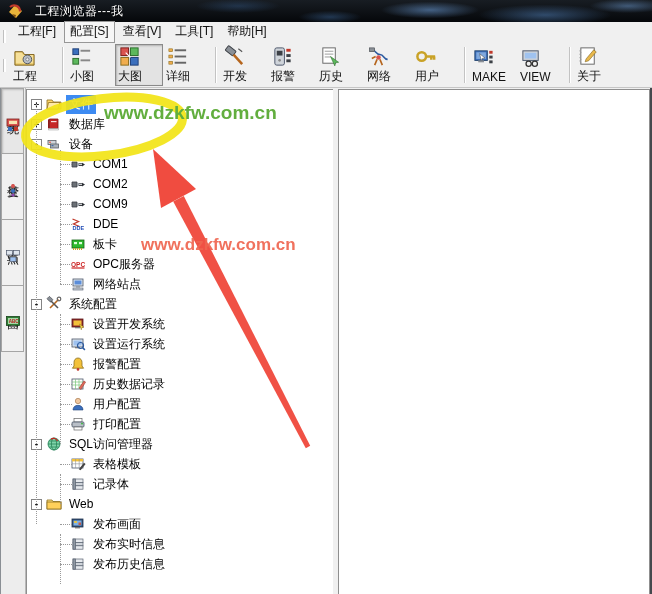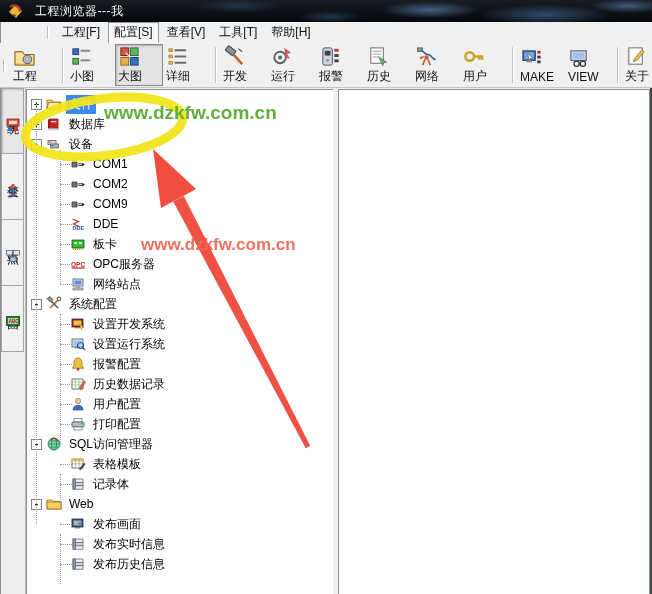--- a/index.html
+++ b/index.html
@@ -12,21 +12,21 @@
       radial-gradient(70px 12px at 430px 10px, rgba(110,160,220,.55), transparent 70%),
       radial-gradient(95px 15px at 545px 15px, rgba(85,135,195,.5), transparent 70%),
       radial-gradient(55px 10px at 628px 6px, rgba(120,170,230,.45), transparent 70%),
       radial-gradient(45px 9px at 330px 17px, rgba(70,120,180,.4), transparent 70%),
       radial-gradient(60px 10px at 238px 6px, rgba(60,105,160,.35), transparent 70%),
       linear-gradient(#181d23,#05070a);}
   .title-icon{margin-left:7px;width:16px;height:16px;flex:none;}
   .title-text{margin-left:12px;font-size:12px;letter-spacing:.5px;text-shadow:0 1px 2px #000;}
   
   .menubar{position:absolute;top:22px;left:0;right:0;height:21px;background:#f0f0f0;border-bottom:6px solid #0c4a6e;
-    display:flex;align-items:center;margin-left:44px;}
+    display:flex;align-items:flex-end;}
   .gripper{width:3px;height:13px;margin:0 4px 0 3px;flex:none;
     background:repeating-linear-gradient(90deg,#c0c0c0 0 1px,#ffffff 1px 3px);}
   .menu-item{padding:2px 6px 3px;font-size:12px;margin-left:2px;color:#111;}
   .menu-item.boxed{border:1px solid #979797;background:#f6f6f6;padding:1px 5px 2px;}
   
   .toolbar{position:absolute;top:43px;left:0;right:0;height:44px;background:#f0f0f0;
     border-bottom:1px solid #c6c6c6;display:flex;align-items:center;}
   .tb-sep{width:1px;height:36px;background:#c3c3c3;margin:0 4px;box-shadow:1px 0 0 #fff;flex:none;}
   .tb-btn{min-width:42px;height:40px;padding:0 2px;display:flex;flex-direction:column;align-items:flex-start;
     justify-content:center;border:1px solid transparent;flex:none;}
@@ -146,30 +146,20 @@
             <rect x="3" y="3" width="10" height="6" rx="1" transform="rotate(38 8 6)" fill="#8a8f96" stroke="#3c4046"></rect>
             <path d="M11 10l9 10" stroke="#b5651d" stroke-width="2.6"></path>
             <path d="M16 4l4 3" stroke="#555" stroke-width="1.2"></path>
           </svg>
         </span>
         <span class="tb-label">开发</span>
       </div>
       <div class="tb-btn">
         <span class="tb-icon">
           <svg width="23" height="23" viewBox="0 0 24 24">
-            <circle cx="9.5" cy="13" r="6" fill="none" stroke="#566" stroke-width="2"></circle>
-            <circle cx="9.5" cy="13" r="2" fill="#566"></circle>
-            <path d="M14 3l7 5-4.2 1 3 5.5-5.2-2 .8 6.5" fill="#d9534f"></path>
-          </svg>
-        </span>
-        <span class="tb-label">运行</span>
-      </div>
-      <div class="tb-btn">
-        <span class="tb-icon">
-          <svg width="23" height="23" viewBox="0 0 24 24">
             <rect x="4" y="3" width="10" height="18" rx="2" fill="#cfd4da" stroke="#4a5568"></rect>
             <rect x="6" y="6" width="6" height="5" fill="#3c4046"></rect>
             <circle cx="9" cy="16" r="1.4" fill="#888"></circle>
             <rect x="16" y="4" width="4.5" height="3" fill="#c0392b"></rect>
             <rect x="16" y="9.5" width="4.5" height="3" fill="#3c4046"></rect>
             <rect x="16" y="15" width="4.5" height="3" fill="#3c4046"></rect>
           </svg>
         </span>
         <span class="tb-label">报警</span>
       </div>

